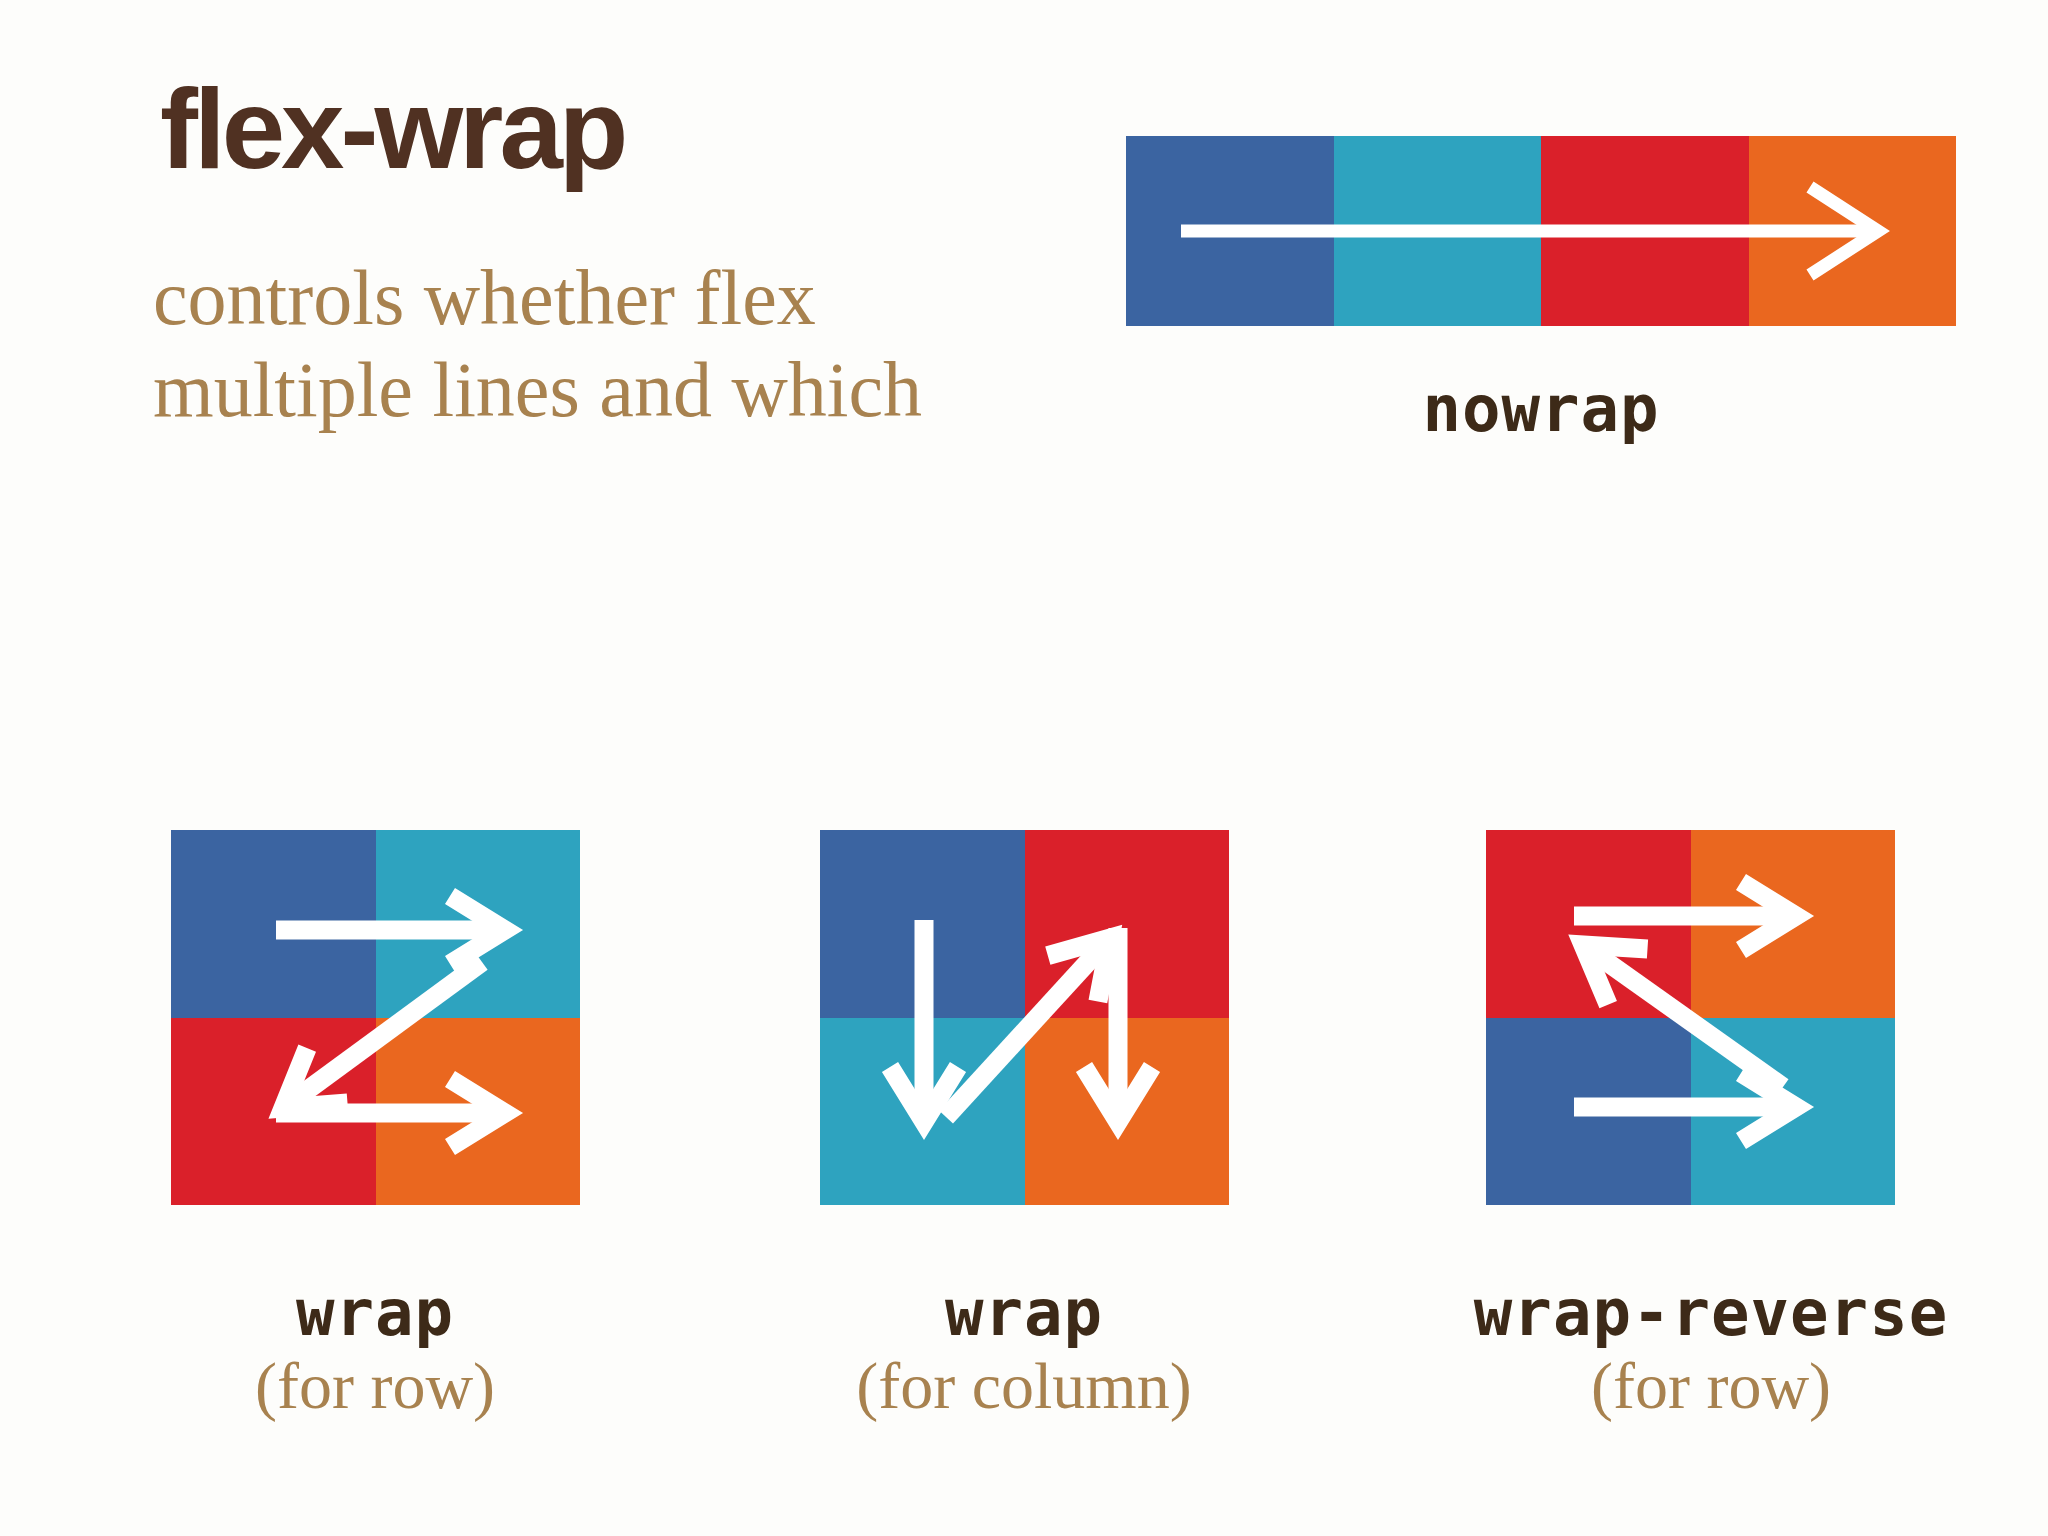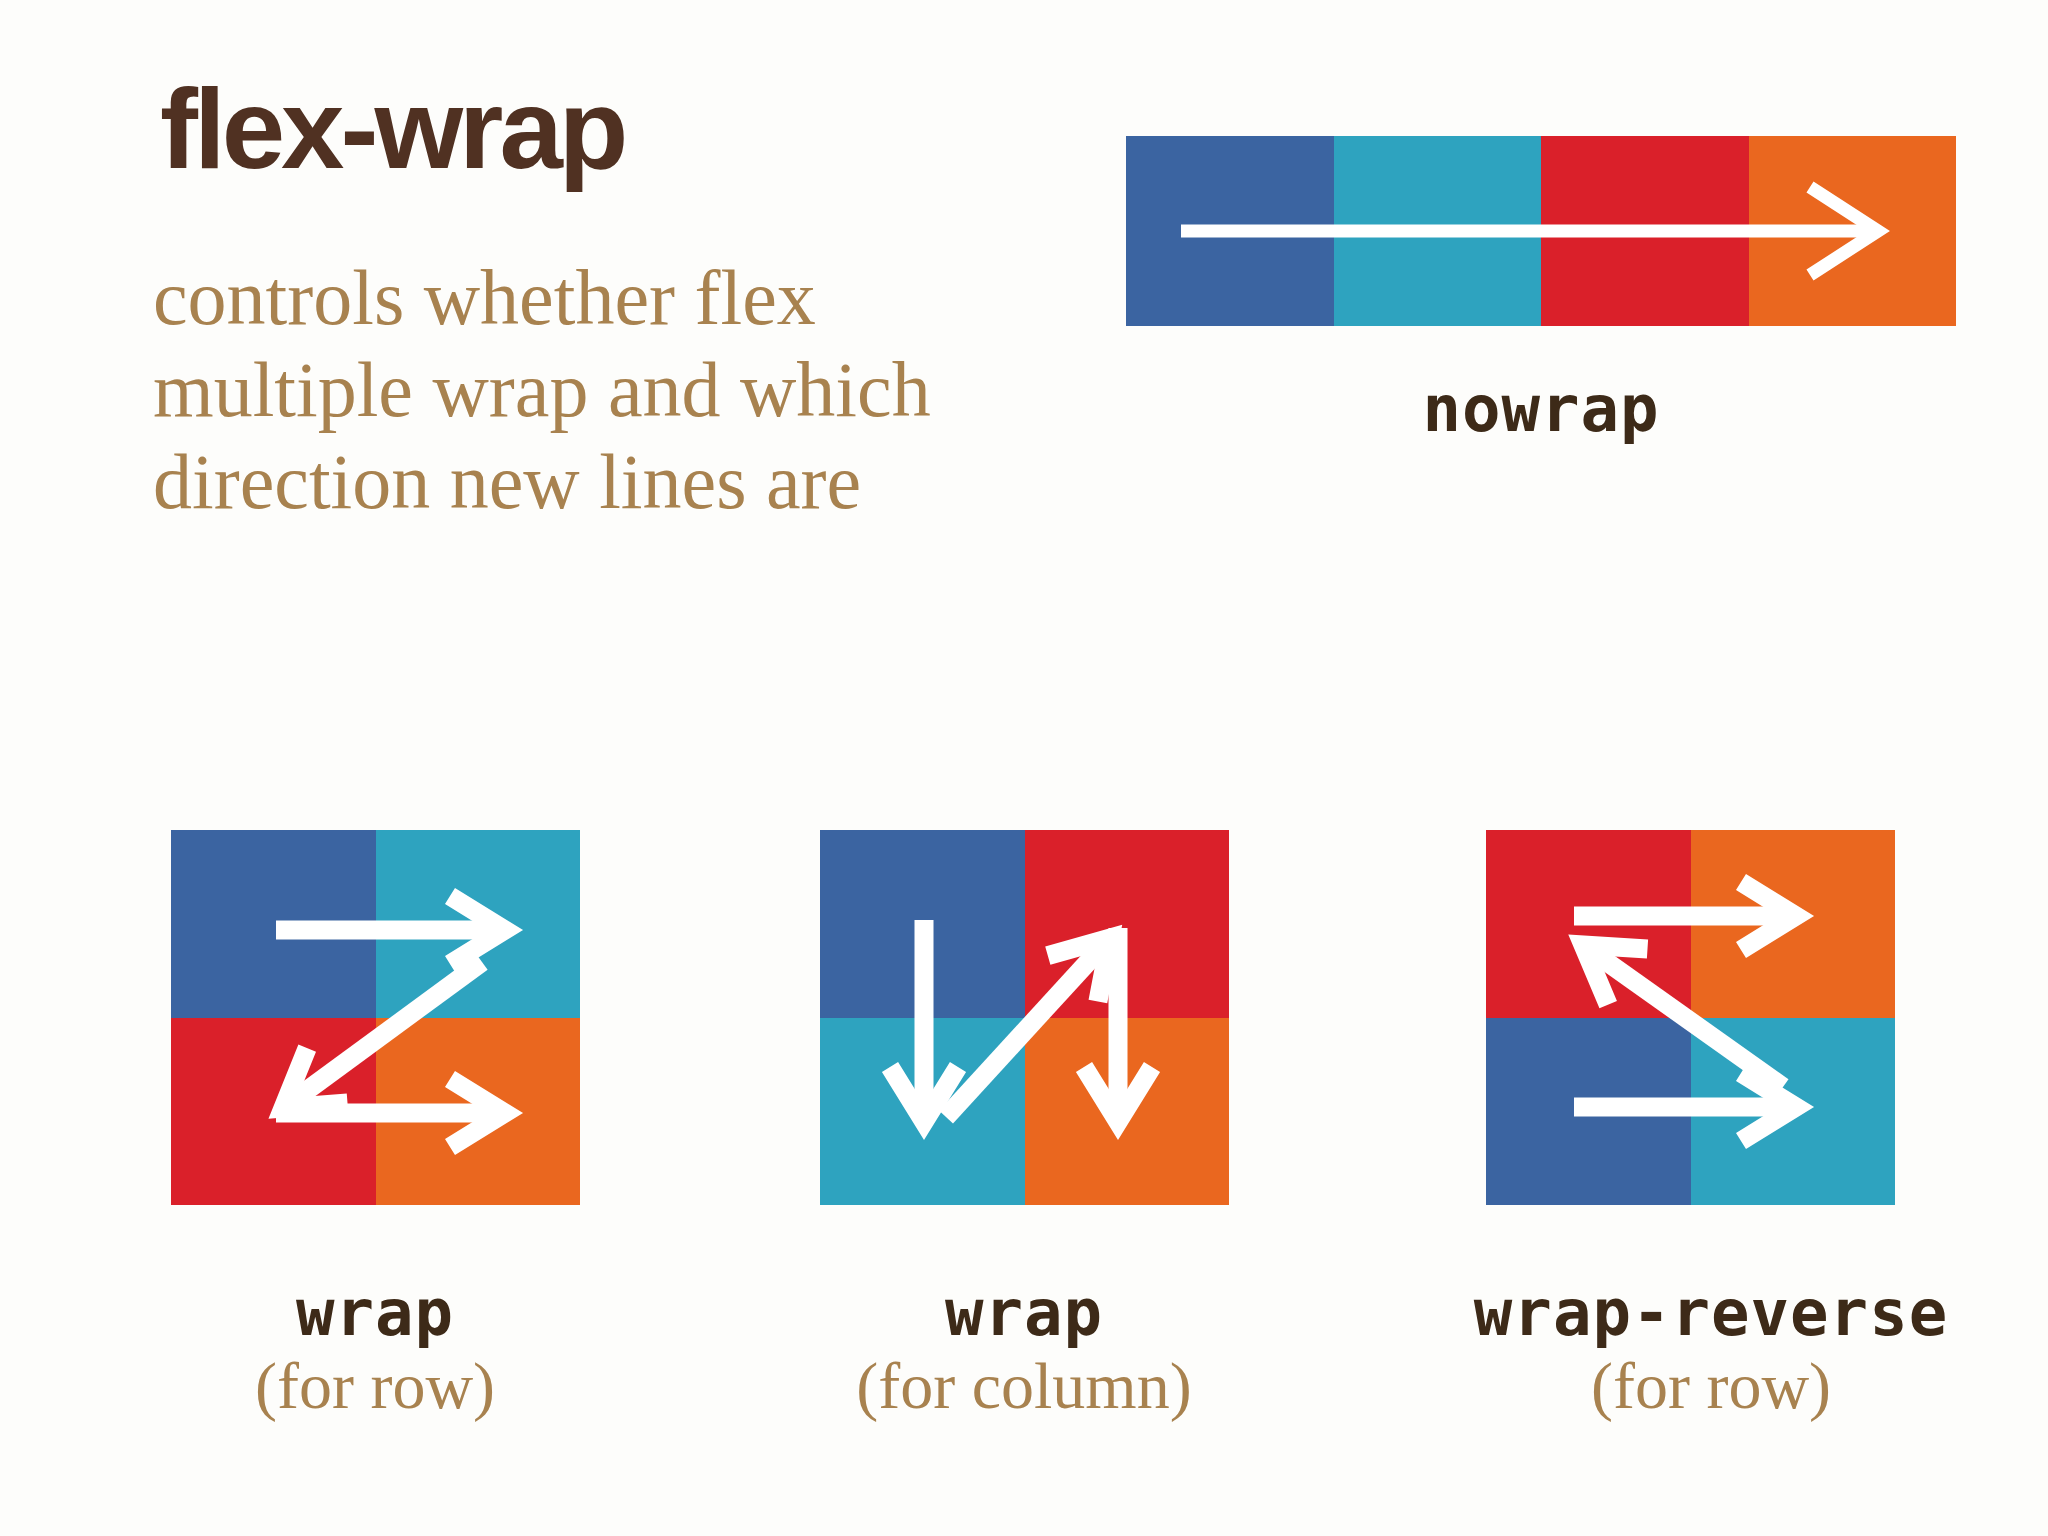--- a/index.html
+++ b/index.html
@@ -42,22 +42,21 @@
 </style>
 </head>
 <body style="--c-bg: #fdfdfb; --c-title: #503122; --c-label: #3d2a18; --c-body: #a8824f;">
 
 <main>
 
   <h1 class="title">flex-wrap</h1>
 
   <div class="desc">
     <div class="desc-line">controls whether flex</div>
-    <div class="desc-line">multiple wrap and which</div>
-    <div class="desc-line">direction new lines are</div>
+    <div class="desc-line">multiple lines and which</div>
   </div>
 
   <figure class="diagram" id="diagram-nowrap">
     <div class="cells" style="grid-template-columns: repeat(4, 1fr); grid-template-rows: repeat(1, 1fr);">
         <div class="cell" style="background: rgb(59, 100, 161);"></div>
         <div class="cell" style="background: rgb(46, 163, 191);"></div>
         <div class="cell" style="background: rgb(218, 32, 42);"></div>
         <div class="cell" style="background: rgb(234, 103, 31);"></div>
       </div>
     <svg class="arrows" viewBox="0 0 830 190">

